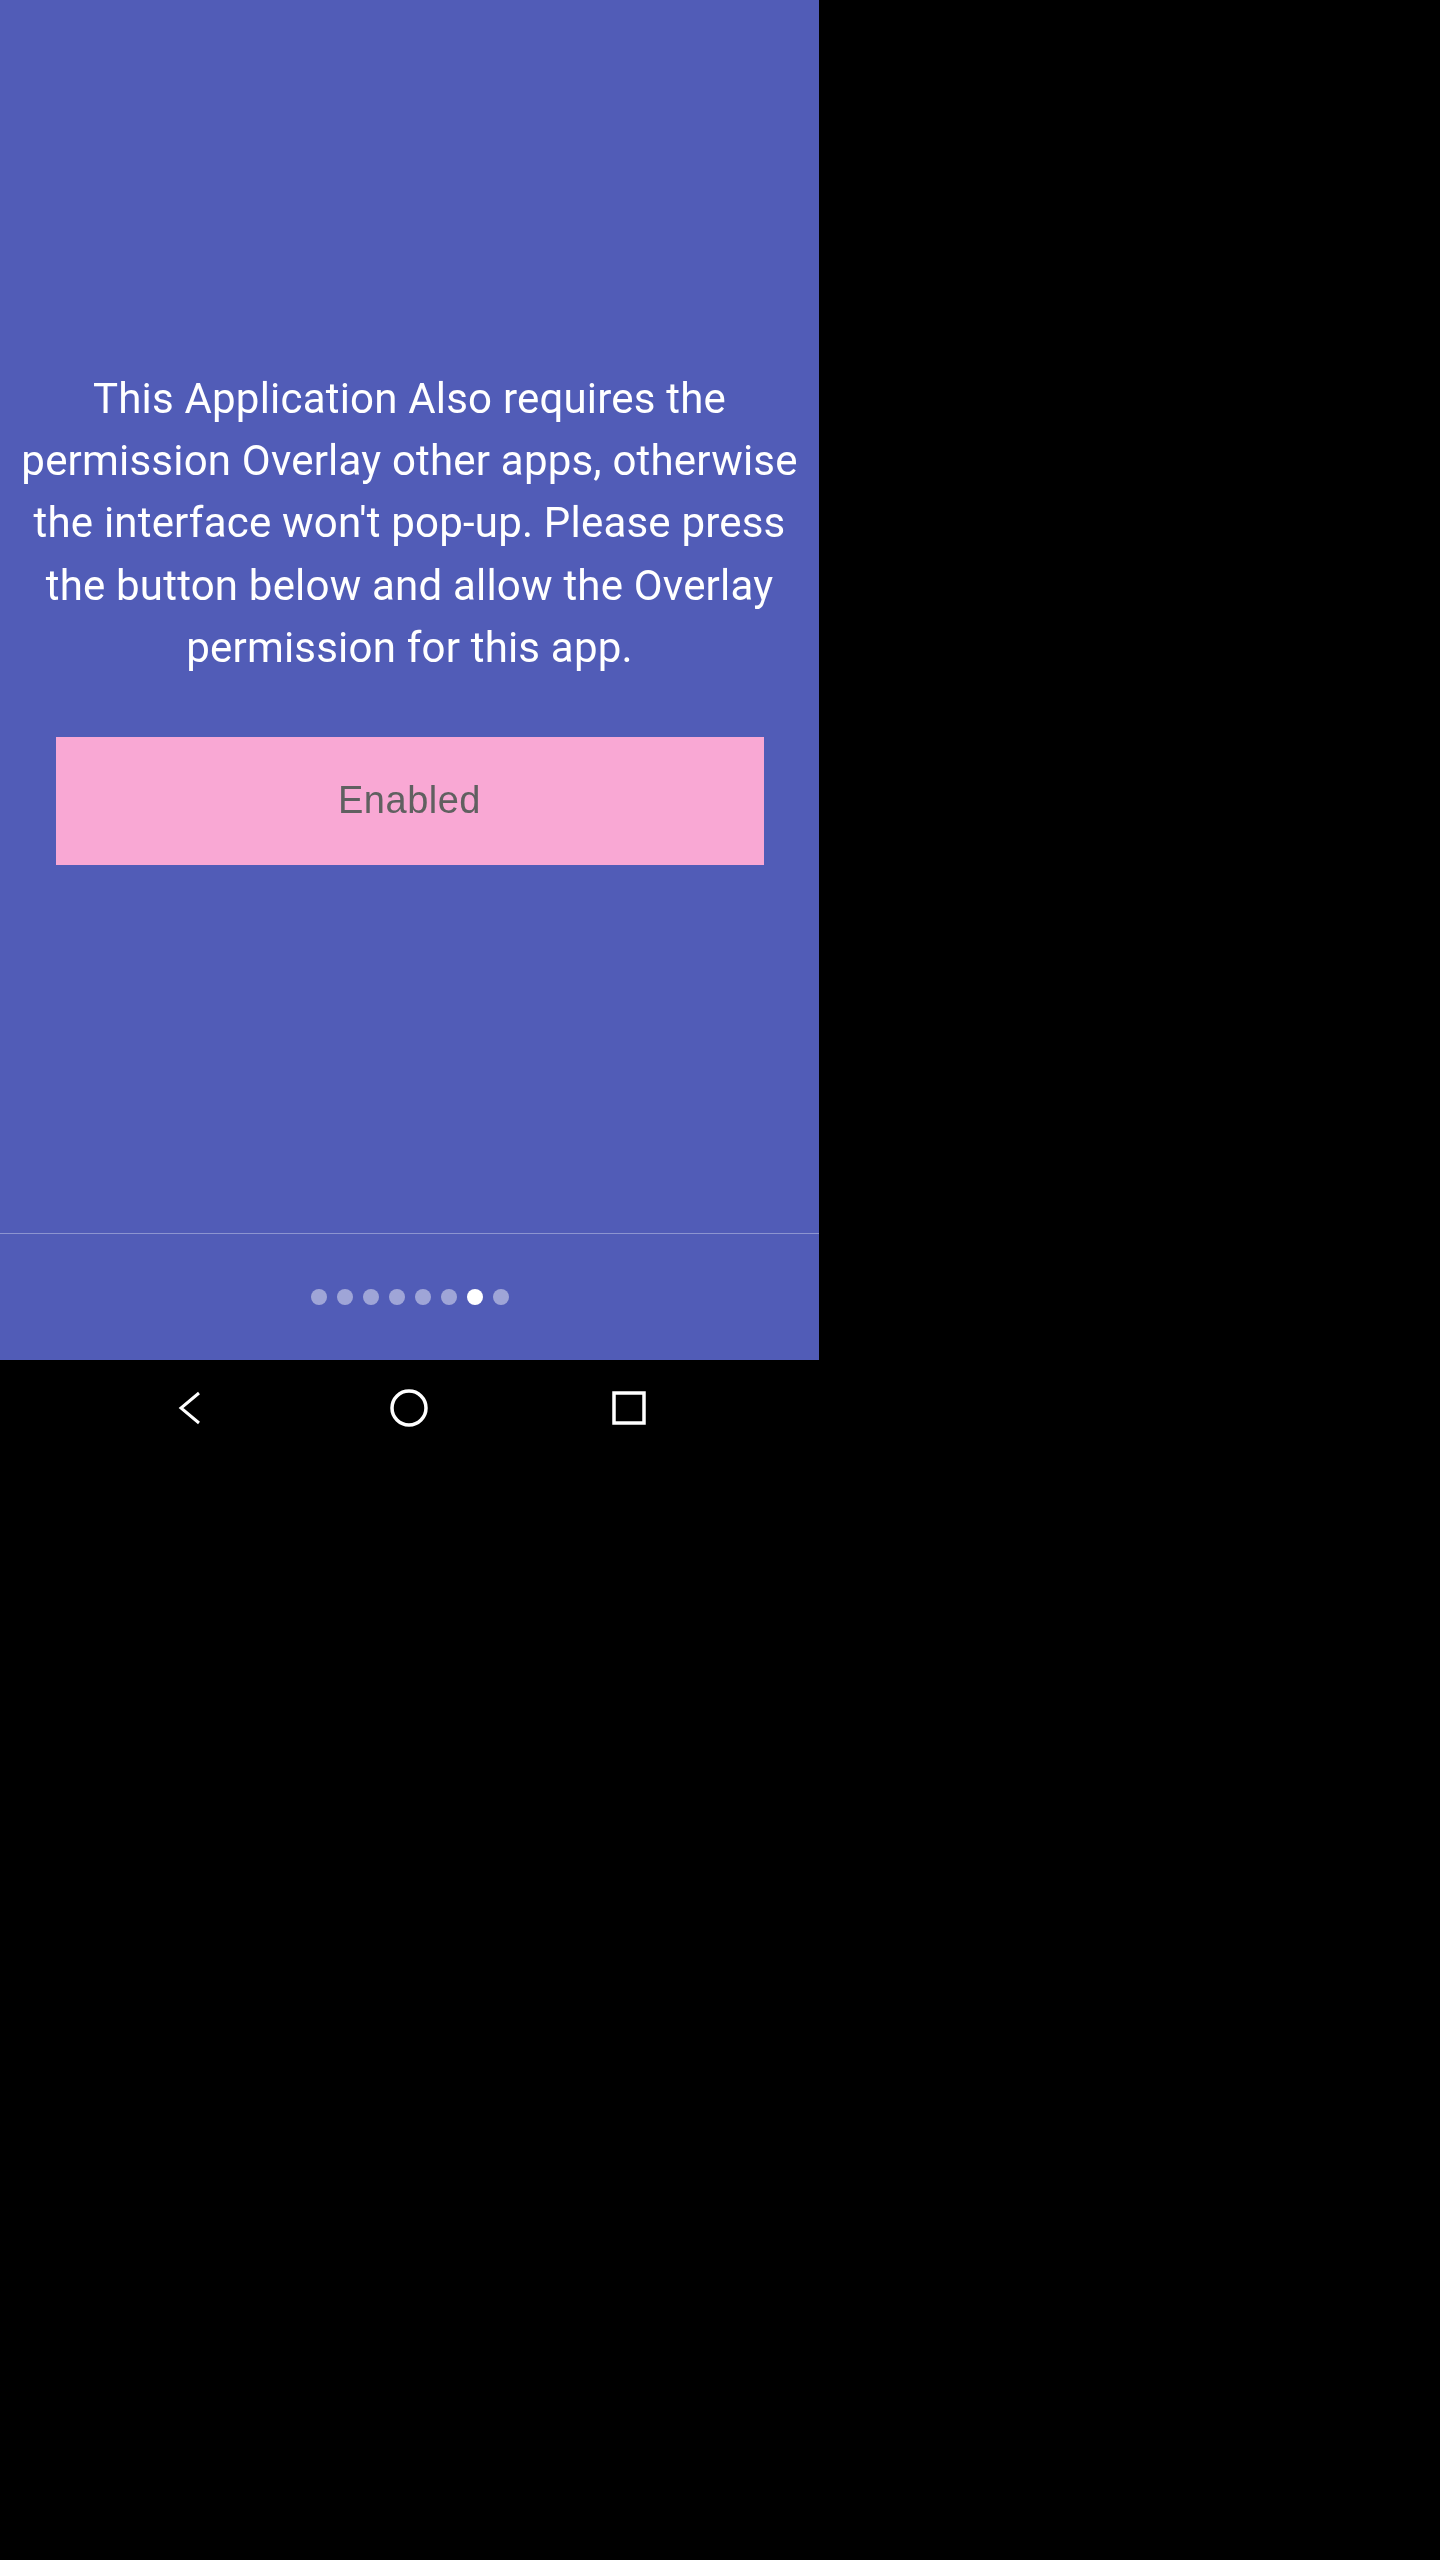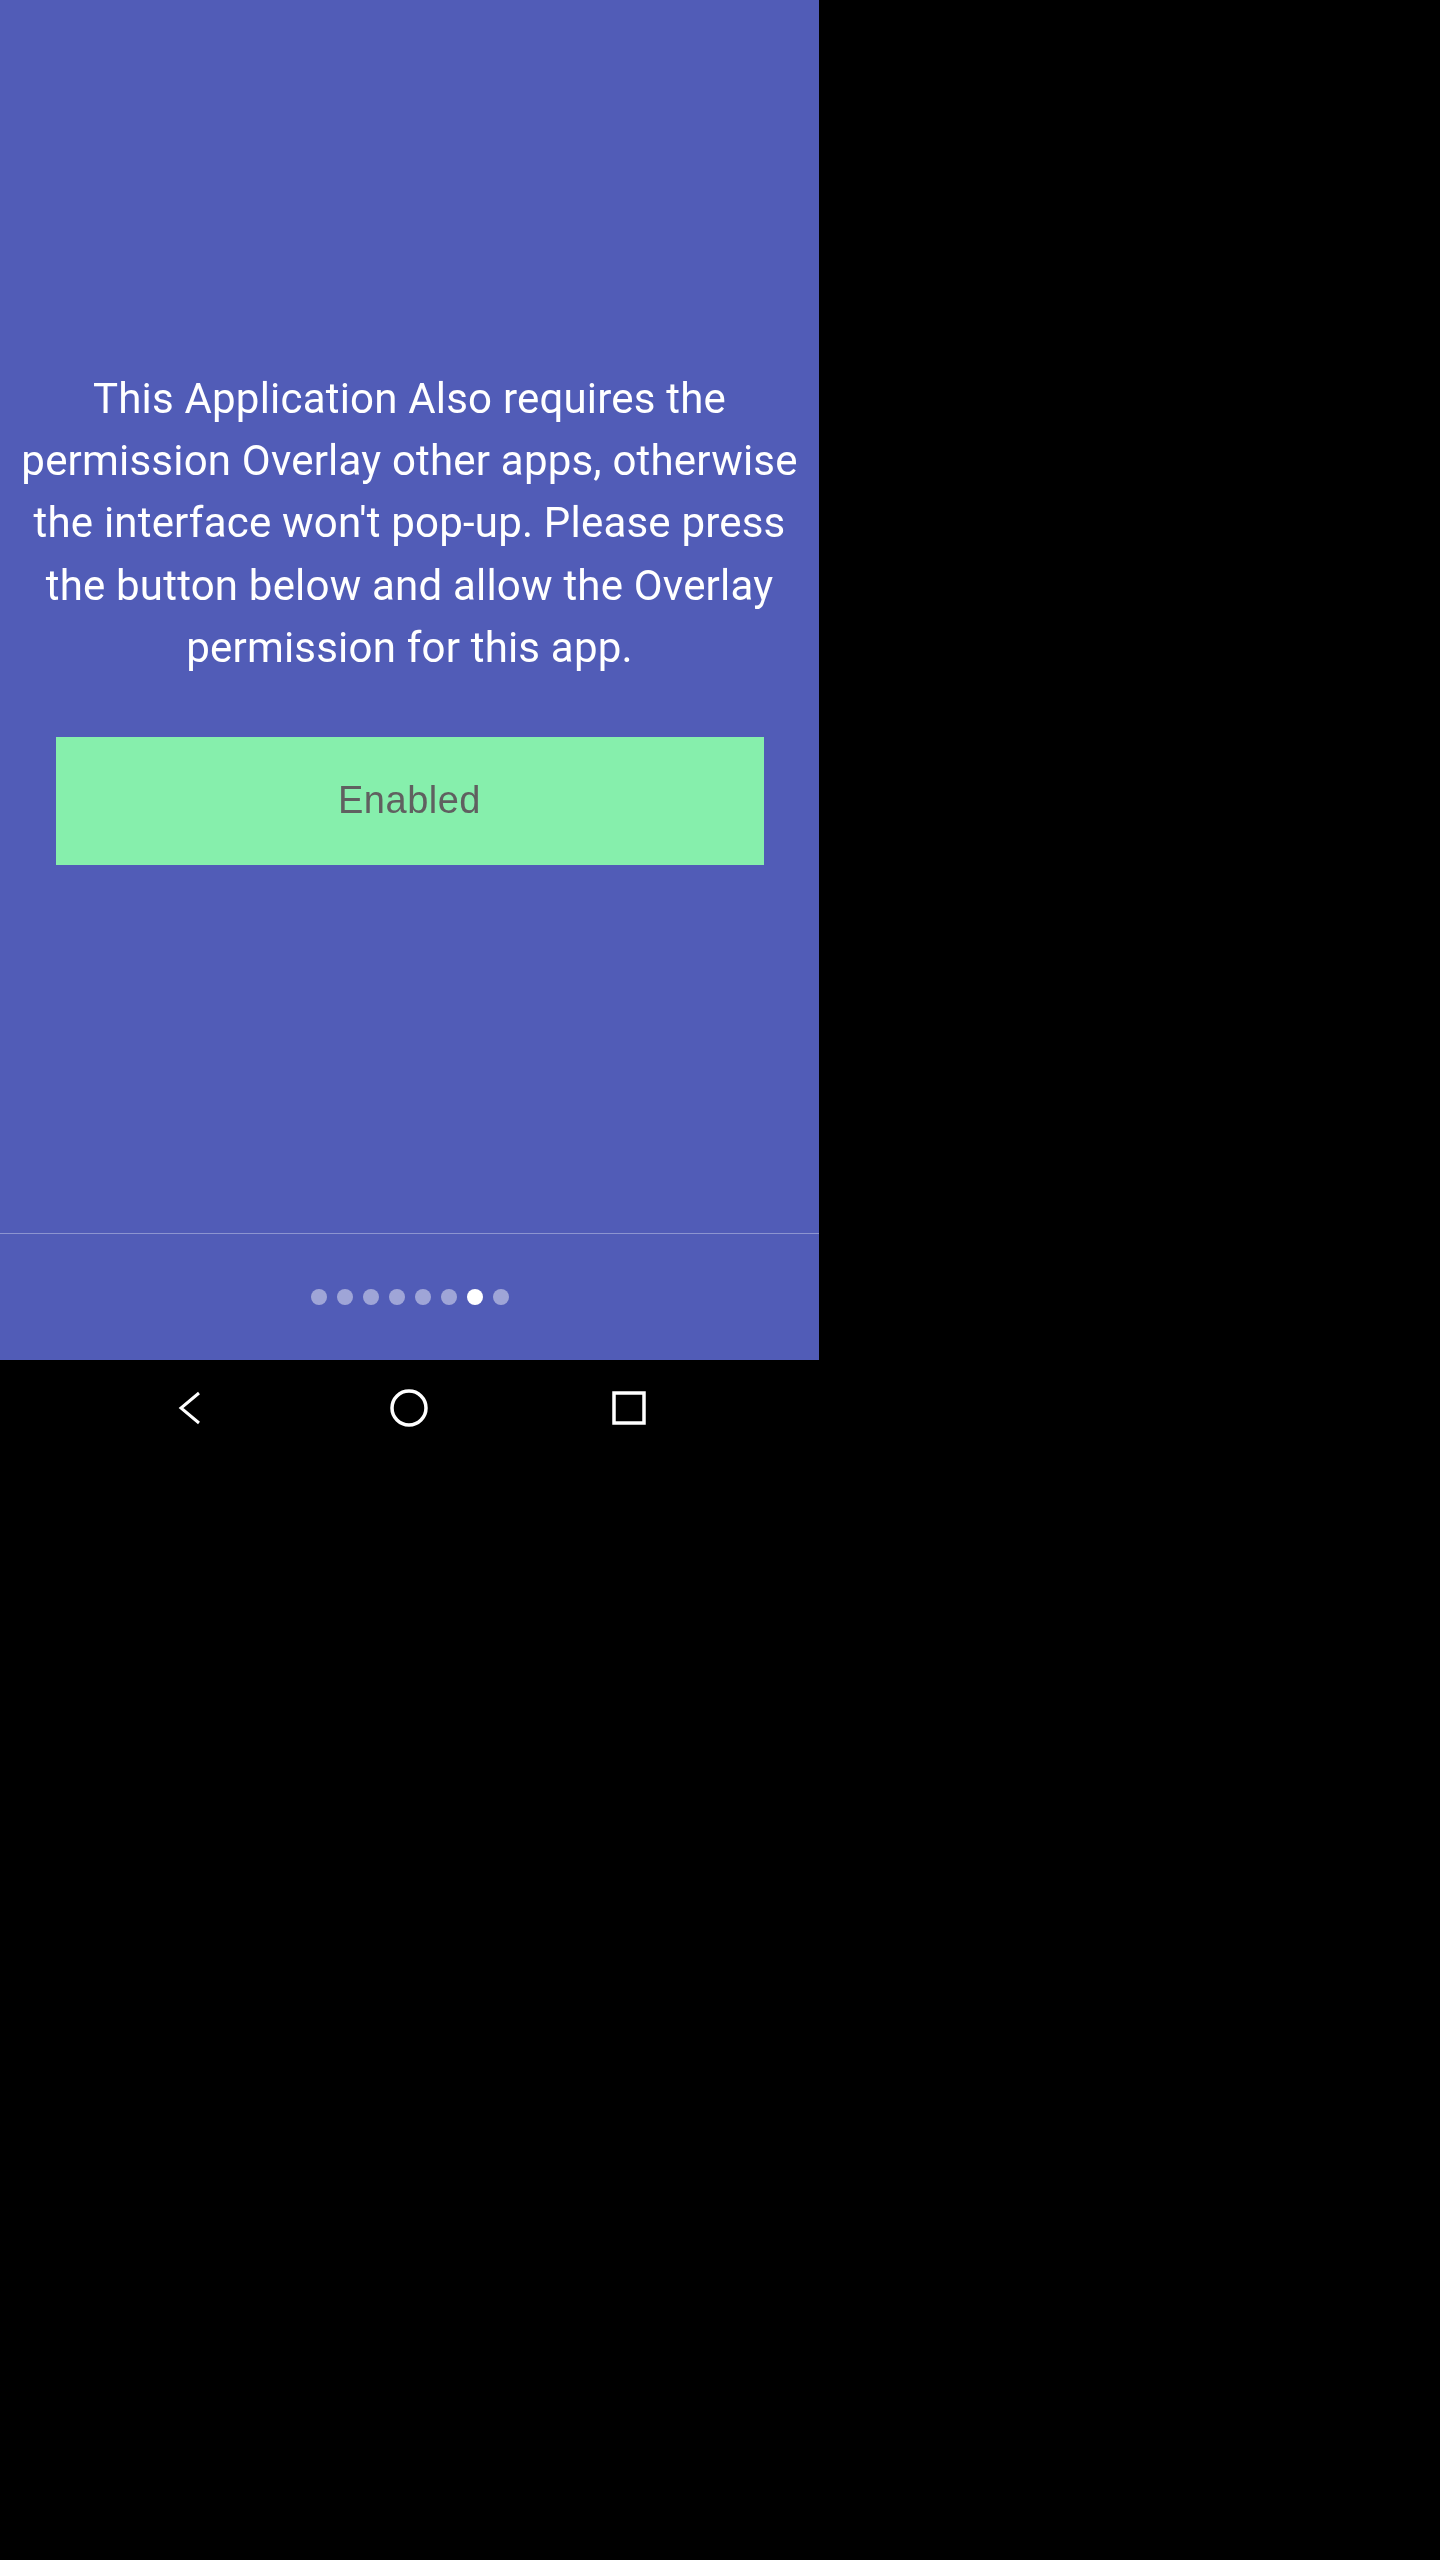--- a/index.html
+++ b/index.html
@@ -31,21 +31,21 @@
       font-size:42px;
       font-weight:400;
       text-align:center;
       line-height:1.48;
       margin-bottom:36px;
       letter-spacing:0.2px;
     }
     .enable-btn {
       width:708px;
       height:128px;
-      background:#86efac;
+      background:#f9a8d4;
       color:#606060;
       font-size:38px;
       font-weight:400;
       text-align:center;
       display:flex;
       align-items:center;
       justify-content:center;
       border:none;
       cursor:pointer;
       letter-spacing:0.5px;

